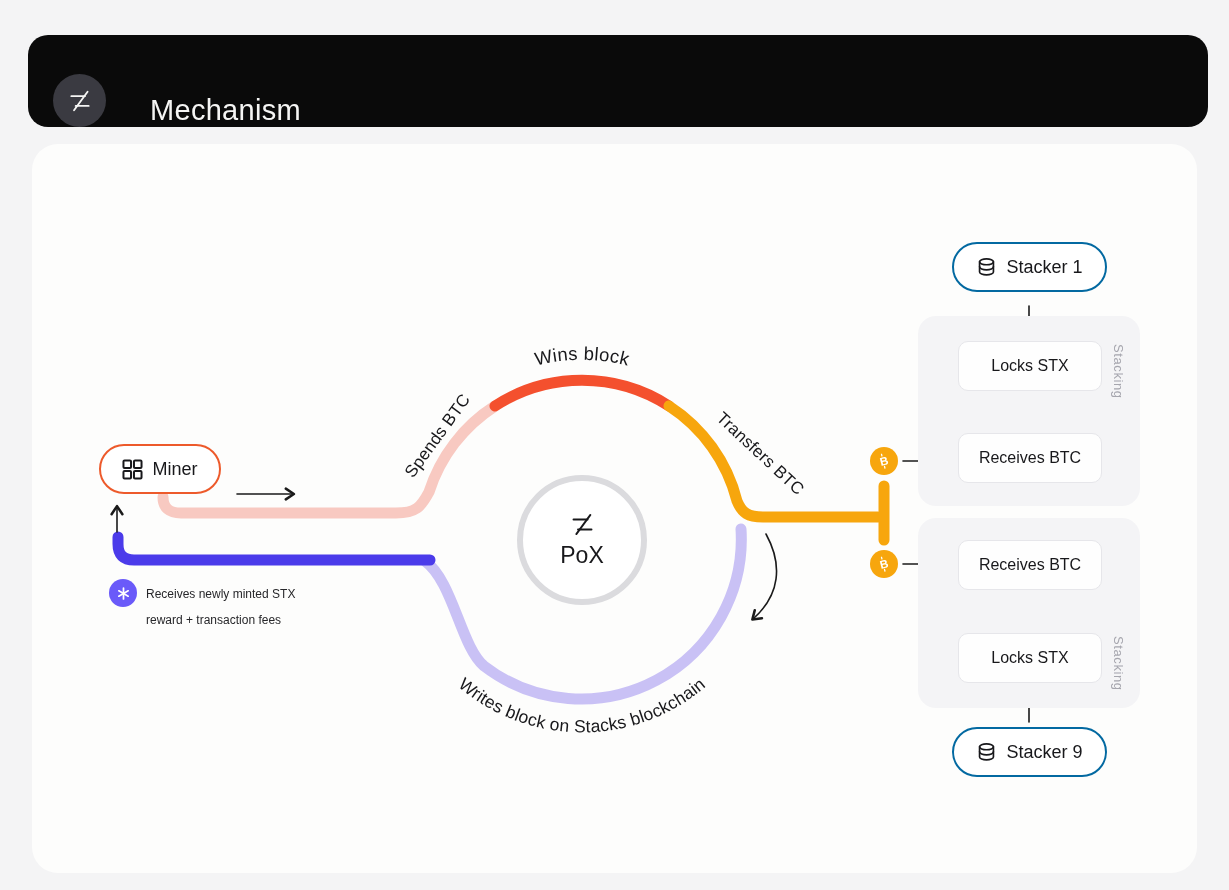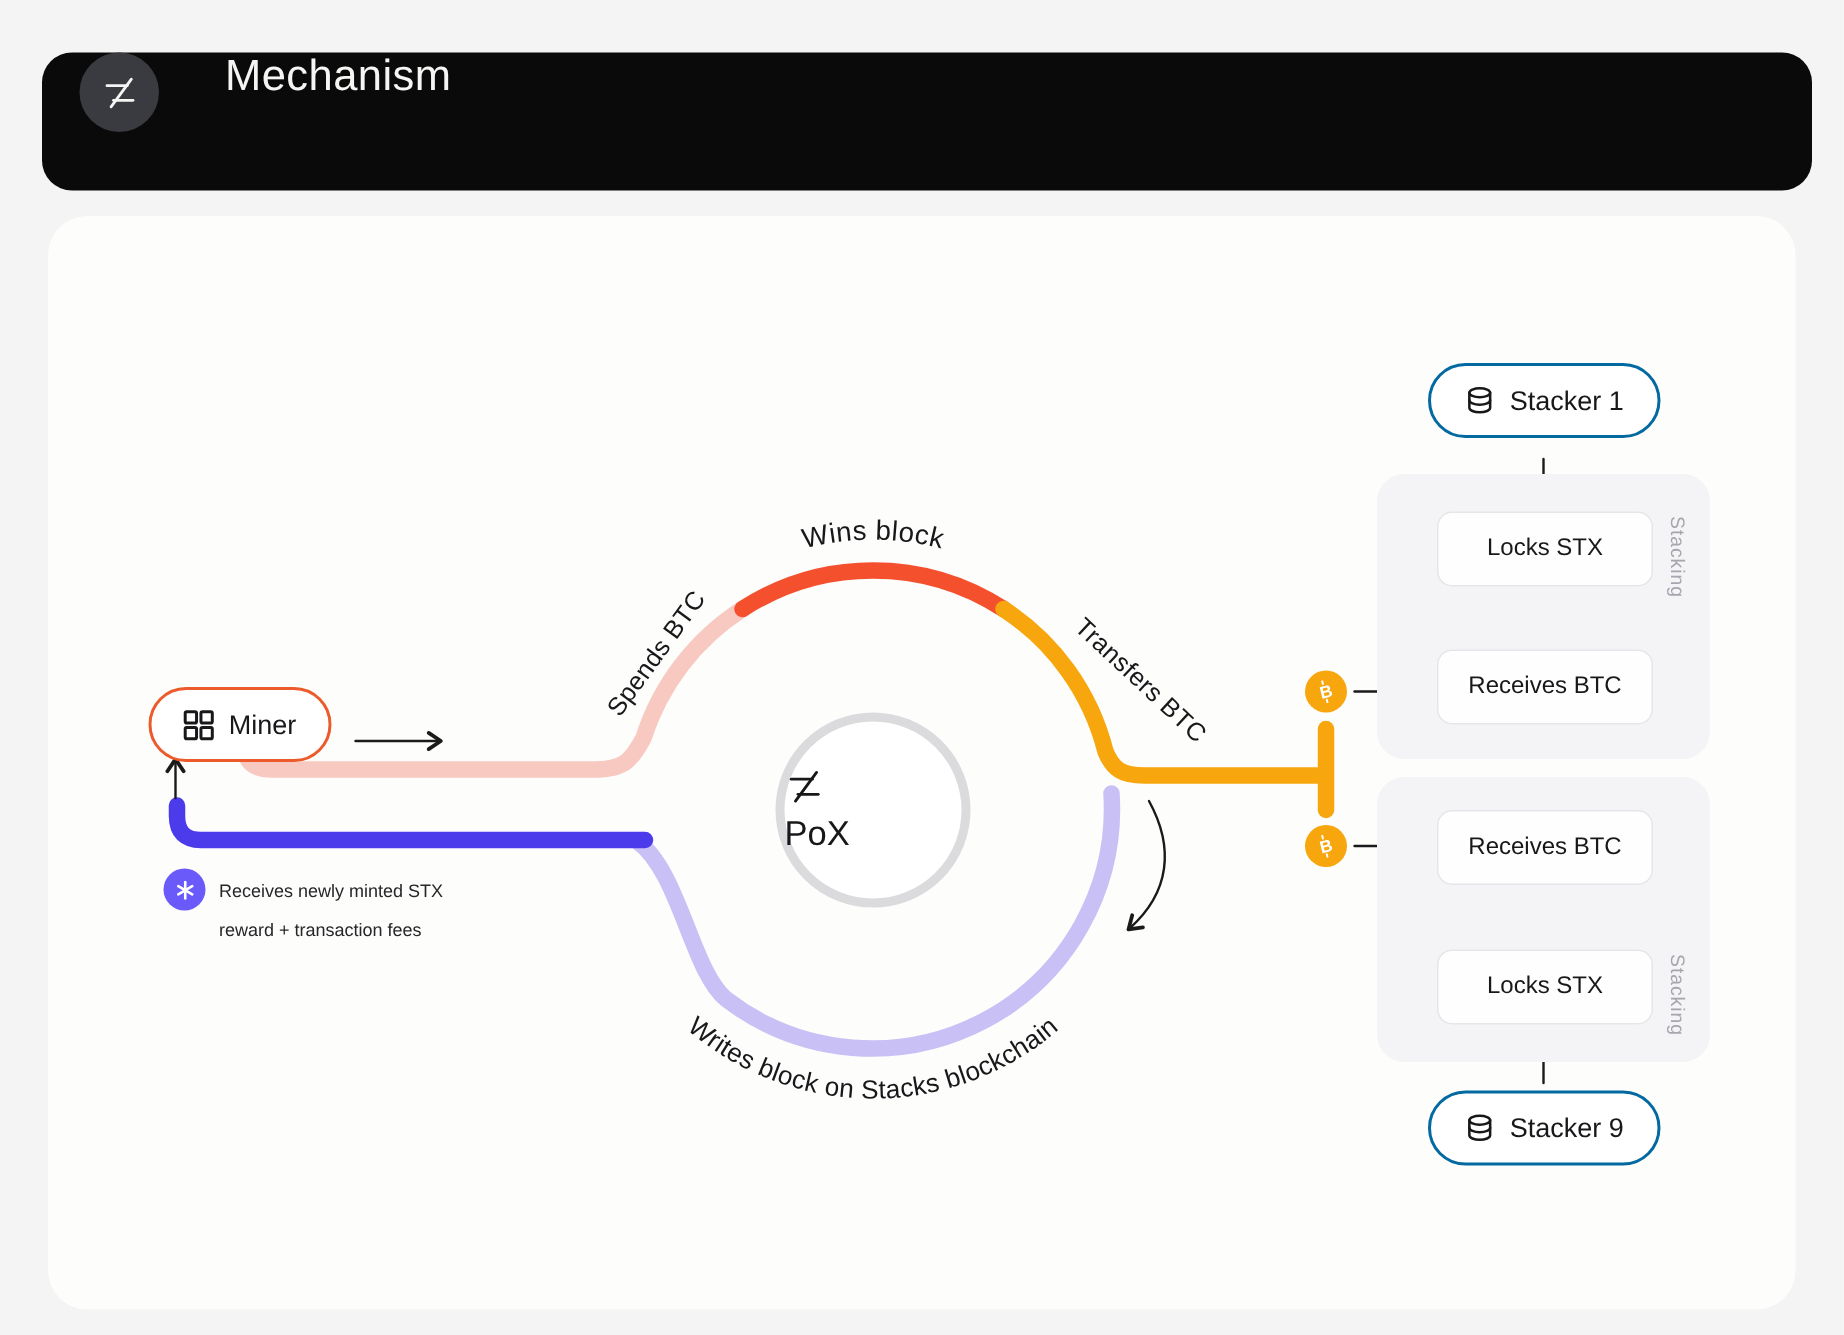--- a/index.html
+++ b/index.html
@@ -1,39 +1,39 @@
 <!DOCTYPE html>
 <html><head>
 <meta charset="utf-8">
 <style>
   * { margin:0; padding:0; box-sizing:border-box; }
   html,body { width:1229px; height:890px; background:#F4F4F5; font-family:"Liberation Sans","DejaVu Sans",sans-serif; overflow:hidden; position:relative; }
 
   .abs { position:absolute; }
 
   
-  .header { left:28px; top:35px; width:1180px; height:92px; background:#0A0A0A; border-radius:20px; display:flex; align-items:flex-start; padding-left:25px; z-index:3; }
+  .header { left:28px; top:35px; width:1180px; height:92px; background:#0A0A0A; border-radius:20px; display:flex; align-items:flex-end; padding-left:25px; z-index:3; }
   .logo-circle { width:53px; height:53px; border-radius:50%; background:#3A3A41; display:flex; align-items:center; justify-content:center; }
   .header-title { color:#F5F5F4; font-size:29px; font-weight:500; letter-spacing:.3px; margin-left:44px; }
 
   
   .card { left:32px; top:144px; width:1165px; height:729px; background:#FDFDFC; border-radius:26px; z-index:0; }
 
   .lines-svg { left:0; top:0; width:1229px; height:890px; z-index:1; pointer-events:none; }
   .overlay { z-index:2; }
 
   
   .pill { display:flex; align-items:center; justify-content:center; gap:9px; background:#FFFFFF; border-radius:26px; font-size:18px; color:#18181B; }
-  .pill-miner { left:99px; top:444px; width:122px; height:50px; border:2px solid #ED5A2B;margin-top:14px; }
+  .pill-miner { left:99px; top:444px; width:122px; height:50px; border:2px solid #ED5A2B; }
   .pill-stacker { width:155px; height:50px; border:2px solid #0369a1; }
   .pill-stacker1 { left:952px; top:242px; }
   .pill-stacker2 { left:952px; top:727px; }
 
   
-  .pox-circle { left:517px; top:475px; width:130px; height:130px; background:#FFFFFF; border:6px solid #DBDBDE; border-radius:50%; display:flex; flex-direction:column; align-items:flex-start; justify-content:center; gap:4px; }
+  .pox-circle { left:517px; top:475px; width:130px; height:130px; background:#FFFFFF; border:6px solid #DBDBDE; border-radius:50%; display:flex; flex-direction:column; align-items:center; justify-content:center; gap:4px; }
   .pox-label { font-size:23px; color:#18181B; }
 
   
   .panel { width:222px; height:190px; background:#F4F4F6; border-radius:18px; }
   .panel-1 { left:918px; top:316px; }
   .panel-2 { left:918px; top:518px; }
   .step-box { position:absolute; left:40px; width:144px; height:50px; background:#FEFEFE; border:1px solid #E6E6EA; border-radius:10px; display:flex; align-items:center; justify-content:center; font-size:16px; color:#18181B; }
   .vlabel { position:absolute; left:193px; writing-mode:vertical-rl; font-size:13px; color:#A6A6AE; letter-spacing:.6px; }
 
   

